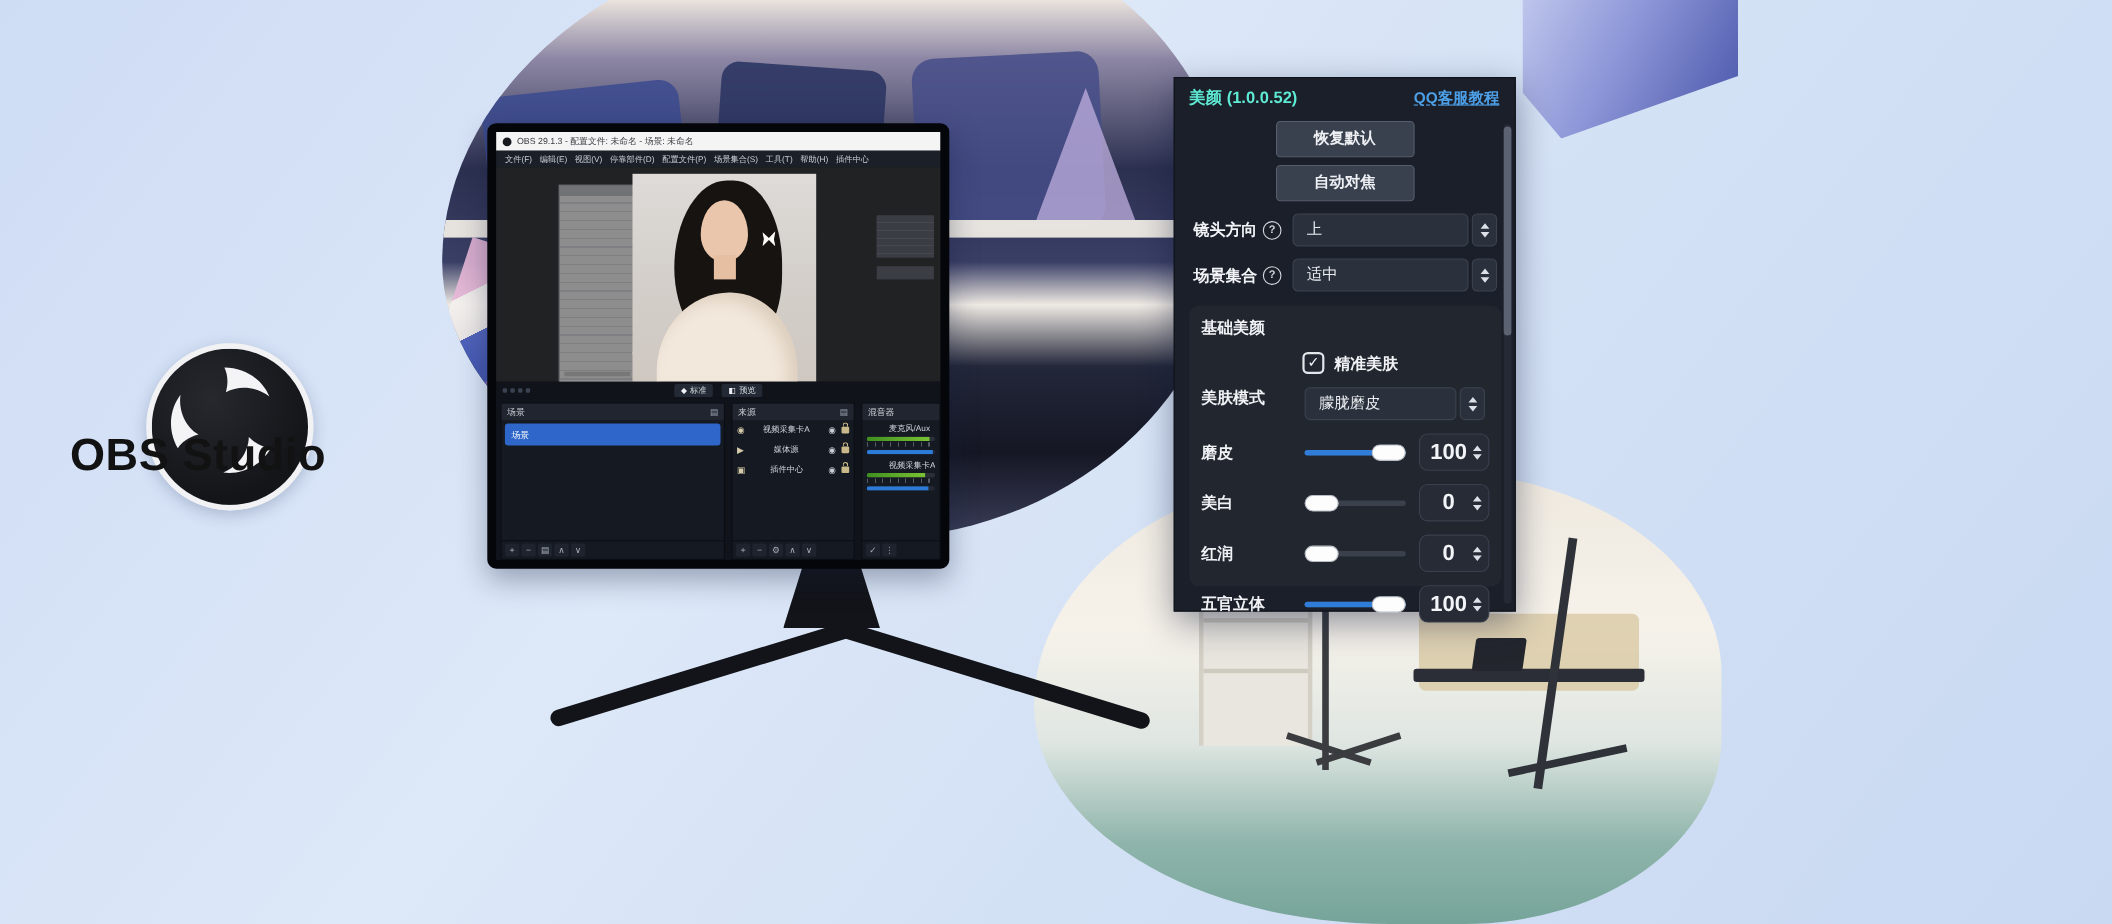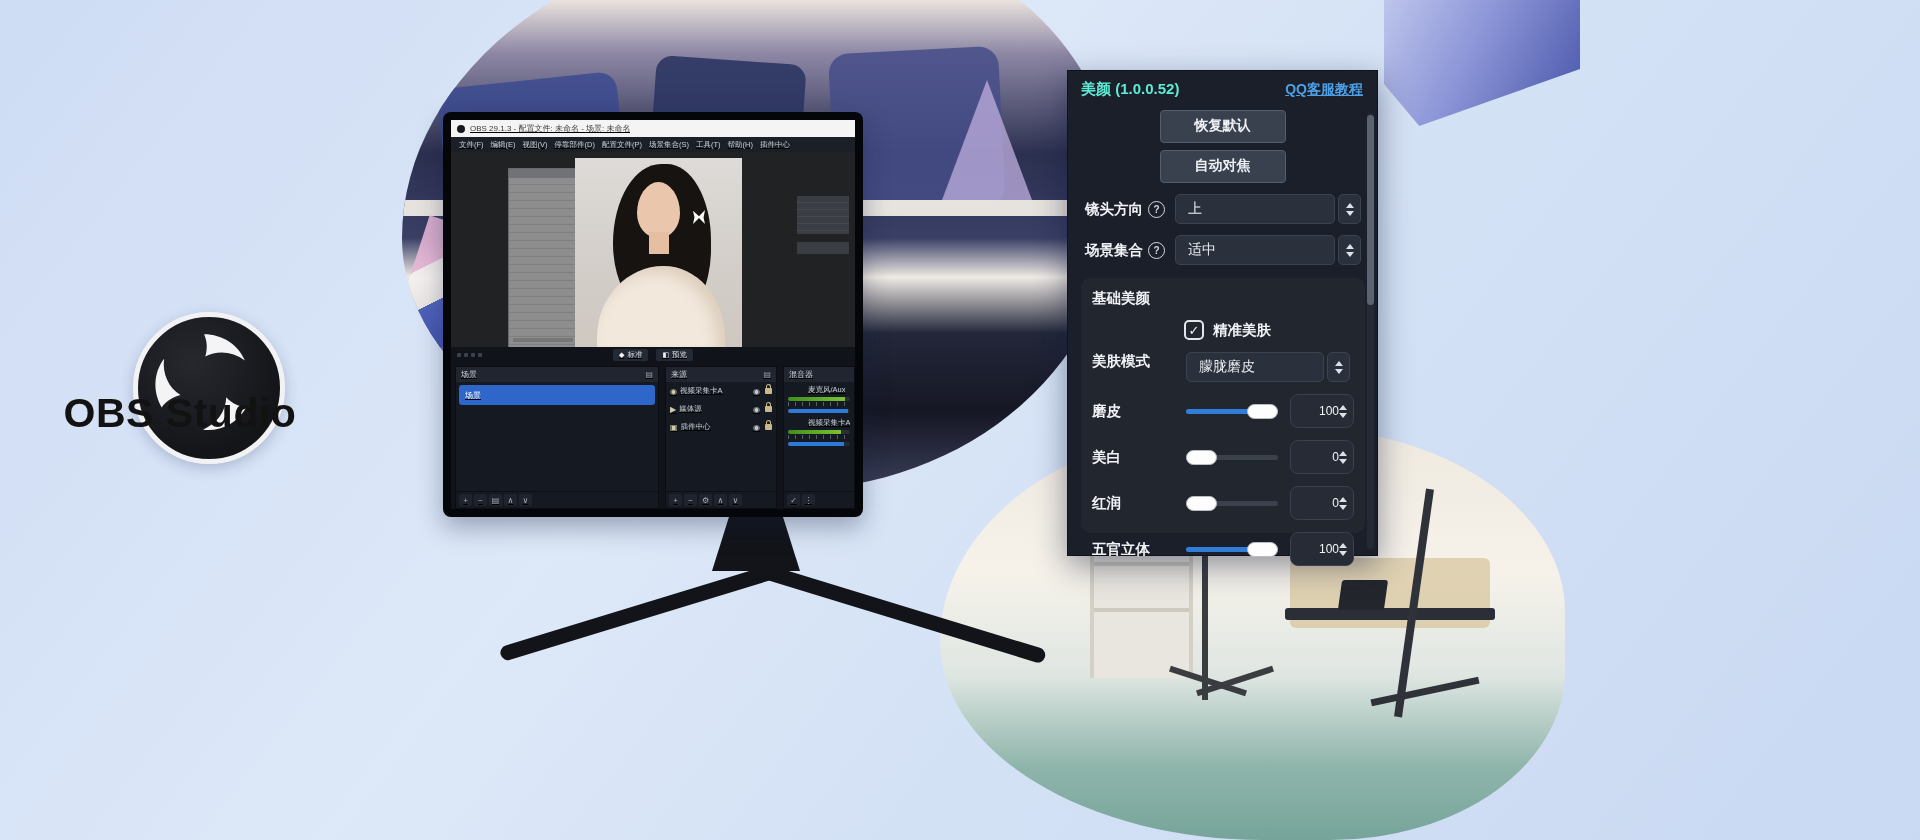--- a/index.html
+++ b/index.html
@@ -20,21 +20,21 @@
     clip-path:polygon(0 0,100% 0,100% 62%,18% 100%,0 72%);}
   
   #obs-logo{left:133px;top:312px;width:142px;height:142px;border-radius:50%;z-index:2;
     background:radial-gradient(circle at 38% 32%,#26282e 0%,#141519 70%);
     border:5px solid #f2f2f4;box-shadow:0 4px 14px rgba(40,60,100,.25);}
   #obs-wordmark{left:44px;top:390px;width:272px;z-index:2;font-size:41px;font-weight:800;
     color:#121212;letter-spacing:.5px;text-align:center;}
   
   #screen{left:443px;top:112px;width:420px;height:405px;z-index:3;background:#05060a;
     border-radius:8px;padding:8px;box-sizing:border-box;box-shadow:0 10px 26px rgba(20,30,60,.35);}
-  #screen-inner{width:100%;height:100%;display:flex;flex-direction:column;overflow:hidden;background:#10131a;text-decoration:underline;}
+  #screen-inner{width:100%;height:100%;display:flex;flex-direction:column;overflow:hidden;background:#10131a;}
   #titlebar{height:17px;background:#f4f4f5;display:flex;align-items:center;gap:5px;padding:0 6px;flex:0 0 auto;}
   #titlebar .dot{width:8px;height:8px;border-radius:50%;background:#17181d;flex:0 0 auto;}
   #titlebar .ttl{font-size:8px;color:#3c3c40;white-space:nowrap;overflow:hidden;}
   #menubar{height:15px;background:#1b2028;display:flex;align-items:center;gap:7px;padding:0 8px;flex:0 0 auto;}
   #menubar span{font-size:7.5px;color:#c9ced6;white-space:nowrap;}
   #preview{flex:0 0 195px;position:relative;background:#212224;overflow:hidden;}
   #ps-dialog{position:absolute;left:57px;top:16px;width:90px;height:179px;background:#8d8d8d;border:1px solid #66696e;
     background-image:linear-gradient(#707275 0 9px,transparent 9px),repeating-linear-gradient(#8d8d8d 0 7px,#7d7f82 7px 8px);}
   #ps-dialog .foot{position:absolute;left:4px;bottom:6px;width:60px;height:4px;background:#777;}
   #ps-dialog .knob{position:absolute;right:18px;bottom:24px;width:6px;height:6px;border-radius:50%;background:#d9d9d9;}
@@ -115,21 +115,21 @@
   #chk-label{font-size:14.5px;font-weight:700;color:#f0f2f5;}
   .mode-row{display:flex;align-items:flex-start;margin-top:12px;}
   .slider-row{display:flex;align-items:center;margin-top:12px;}
   .slabel{width:94px;font-size:14.5px;font-weight:700;color:#f0f2f5;flex:0 0 auto;}
   .strack{position:relative;flex:1;height:5px;background:#3a404c;border-radius:3px;margin-right:12px;}
   .sfill{position:absolute;left:0;top:0;height:100%;background:#2f7cd9;border-radius:3px;}
   .sthumb{position:absolute;top:-5px;width:31px;height:15px;background:#fdfdfd;border:1px solid #b9bec6;
     border-radius:8px;box-sizing:border-box;}
   .stepper{width:64px;height:34px;background:#262b35;border:1px solid #3a414e;border-radius:8px;display:flex;
     align-items:center;box-sizing:border-box;flex:0 0 auto;padding:0 6px 0 4px;}
-  .stepper .num{flex:1;text-align:right;font-size:12px;font-weight:400;color:#f2f4f7;}
+  .stepper .num{flex:1;text-align:center;font-size:20px;font-weight:700;color:#f2f4f7;}
   .stepper .arrows{display:flex;flex-direction:column;gap:3px;align-items:center;}
   #bp-scroll{position:absolute;right:3px;top:42px;width:7px;height:436px;background:#242935;border-radius:4px;}
   #bp-thumb{position:absolute;left:0;top:2px;width:7px;height:190px;background:#5b6272;border-radius:4px;}
   
   .shape{position:absolute;}
 </style>
 </head>
 <body>
 
 <div id="canvas">
@@ -243,21 +243,21 @@
           </div>
           <div class="dock-toolbar">
             <span class="tbtn">+</span>
             <span class="tbtn">−</span>
             <span class="tbtn">▤</span>
             <span class="tbtn">∧</span>
             <span class="tbtn">∨</span>
           </div>
         </div>
 
-        <div class="dock" style="flex:0 0 110px;">
+        <div class="dock" style="flex:0 0 110px;text-align:center;">
           <div class="dock-h">
             <span>来源</span>
             <span class="hicon">▤</span>
           </div>
           <div class="dock-body">
             <div class="src-row">
               <span class="src-ic">◉</span>
               <span class="src-label">视频采集卡A</span>
               <span class="eye-ic">◉</span>
               <span class="lock-ic"></span>

